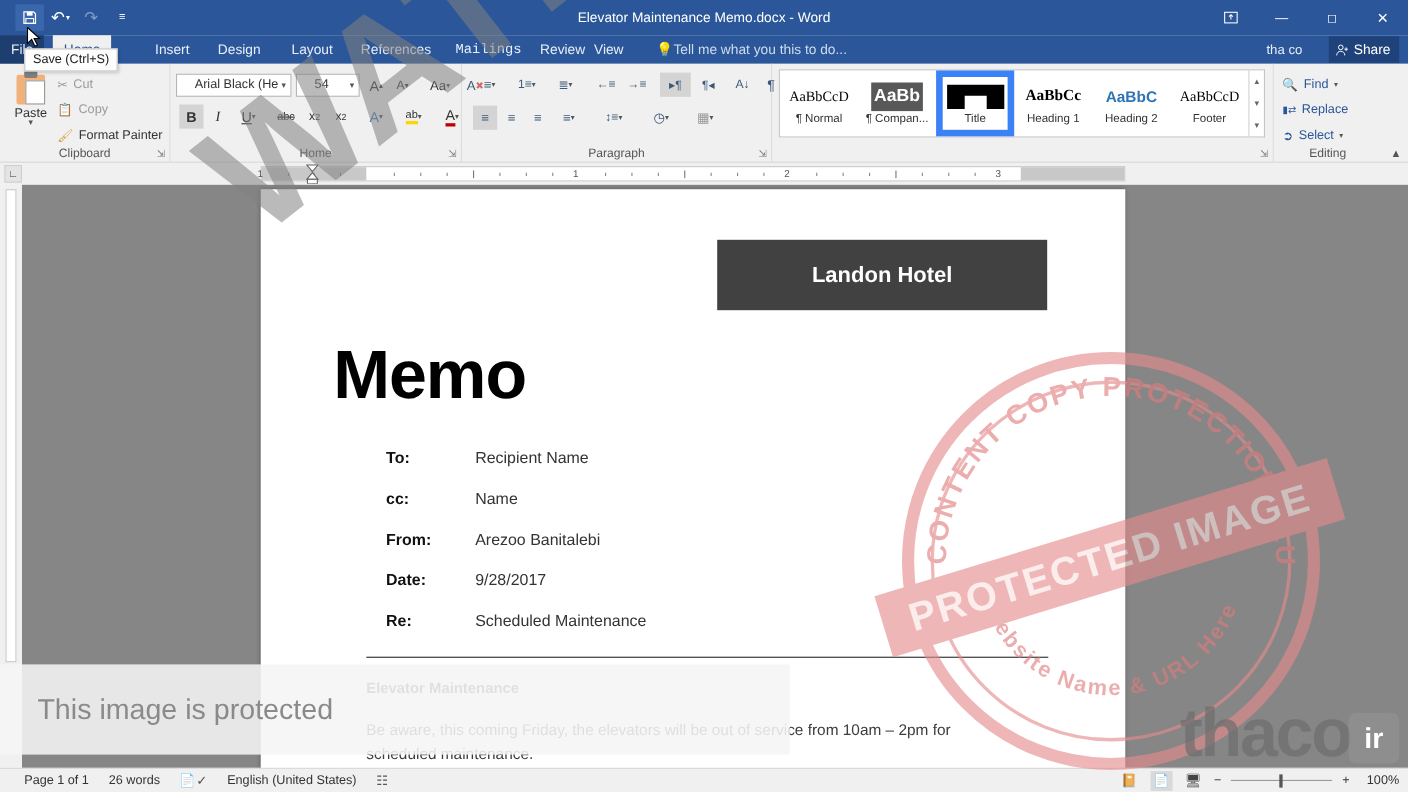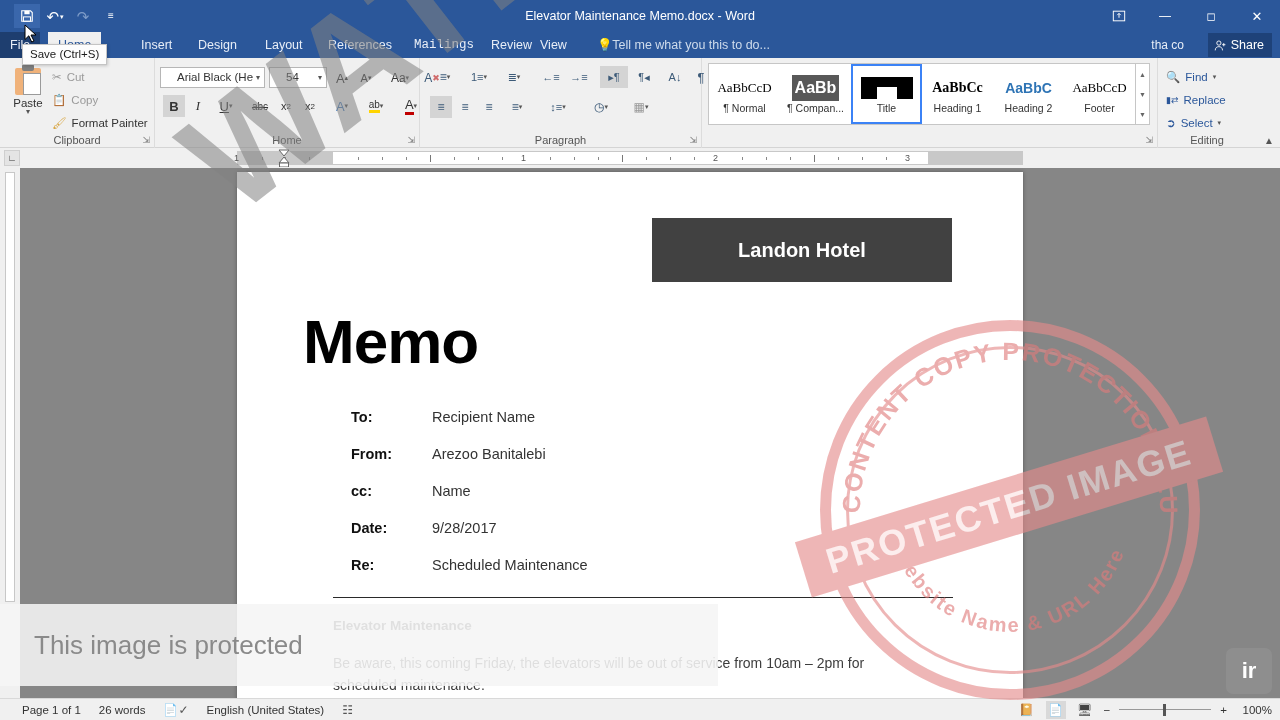--- a/index.html
+++ b/index.html
@@ -129,21 +129,21 @@
   
   .g-sty { left: 702px; width: 456px; }
   .stylebox {
     position: absolute; left: 6px; top: 5px; width: 428px; height: 62px;
     border: 1px solid #c6c6c6; background: #fff; display: flex;
   }
   .sty {
     width: 71px; height: 60px; display: flex; flex-direction: column;
     align-items: center; justify-content: center; gap: 1px;
   }
-  .sty.sel { border: 2px solid #3b82f6; background: #fff; }
+  .sty.sel { border: 6px solid #3b82f6; background: #fff; }
   .sty-prev { font-size: 14px; white-space: nowrap; height: 26px; line-height: 26px; }
   .sty-name { font-size: 10.5px; color: #333; white-space: nowrap; }
   .sty-scroll {
     position: absolute; left: 434px; top: 5px; width: 14px; height: 62px;
     border: 1px solid #c6c6c6; border-left: none; background: #fff;
     display: flex; flex-direction: column; align-items: center; justify-content: space-around;
     font-size: 7px; color: #666;
   }
 
   
@@ -271,21 +271,21 @@
   .circ-text text { font-size: 25px; font-weight: bold; fill: #e07b7b; letter-spacing: 2px; }
   .thaco-wm {
     position: absolute; right: 52px; bottom: 18px;
     font-size: 62px; font-weight: bold; color: rgba(110,110,110,.72);
     letter-spacing: -2px; pointer-events: none;
   }
   .ir-badge {
     position: absolute; right: 8px; bottom: 26px; width: 46px; height: 46px;
     background: rgba(150,150,150,.55); border-radius: 7px;
     display: flex; align-items: center; justify-content: center;
-    color: #fff; font-size: 22px; font-weight: bold; pointer-events: none;
+    color: #fff; font-size: 26px; font-weight: bold; pointer-events: none;
   }
   .cursor-arrow {
     position: absolute; left: 24px; top: 24px; pointer-events: none;
   }
 </style>
 </head>
 <body>
 
 <div id="app">
 
@@ -621,26 +621,26 @@
         <span>Landon Hotel</span>
       </div>
       <div class="memo-title">Memo</div>
 
       <div class="fields">
         <div class="frow">
           <span class="flab">To:</span>
           <span class="fval">Recipient Name</span>
         </div>
         <div class="frow">
+          <span class="flab">cc:</span>
+          <span class="fval">Name</span>
+        </div>
+        <div class="frow">
           <span class="flab">From:</span>
           <span class="fval">Arezoo Banitalebi</span>
-        </div>
-        <div class="frow">
-          <span class="flab">cc:</span>
-          <span class="fval">Name</span>
         </div>
         <div class="frow">
           <span class="flab">Date:</span>
           <span class="fval">9/28/2017</span>
         </div>
         <div class="frow">
           <span class="flab">Re:</span>
           <span class="fval">Scheduled Maintenance</span>
         </div>
       </div>
@@ -692,20 +692,21 @@
     </svg>
     <div class="bar">
       <span>PROTECTED IMAGE</span>
     </div>
   </div>
 
   <div class="prot-band">
     <span>This image is protected</span>
   </div>
 
+  <div class="thaco-wm">thaco</div>
   <div class="ir-badge">ir</div>
 
   <div class="tooltip">Save (Ctrl+S)</div>
 
   <div class="cursor-arrow">
     <svg width="14" height="20" viewBox="0 0 14 20">
         <path d="M1 1l11 10h-5l3 6-2.3 1-2.9-6.2L1 15.5z" fill="#fff" stroke="#000" stroke-width="1"></path>
       </svg>
   </div>
 

